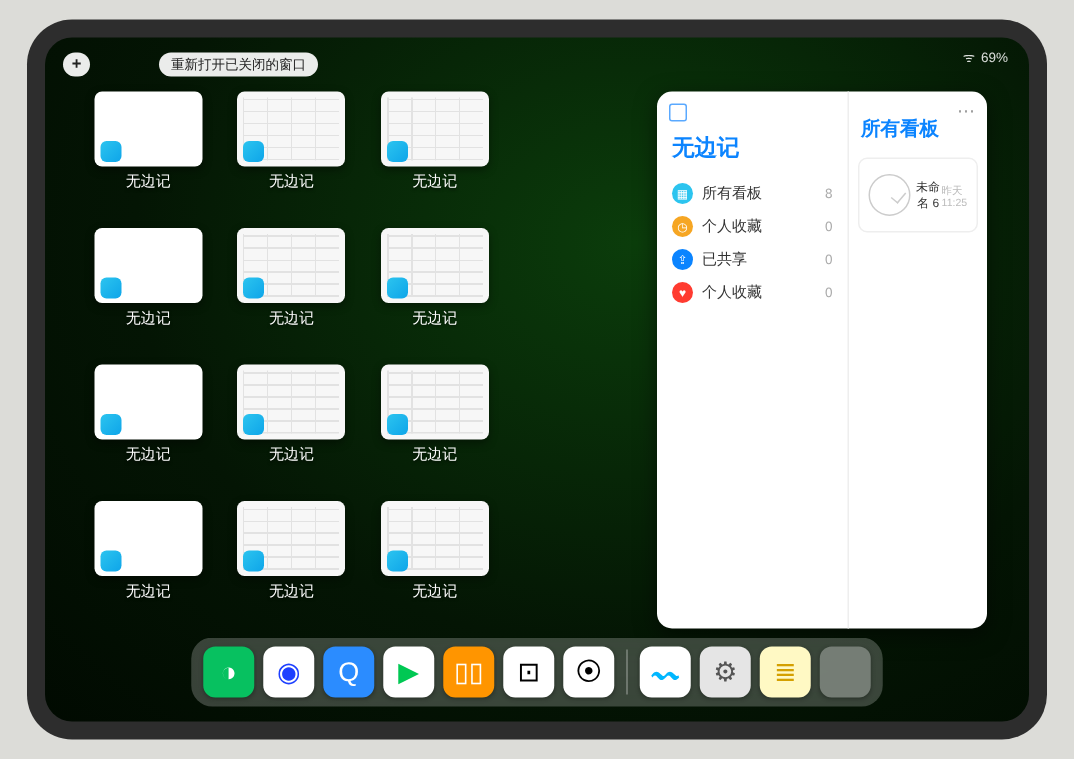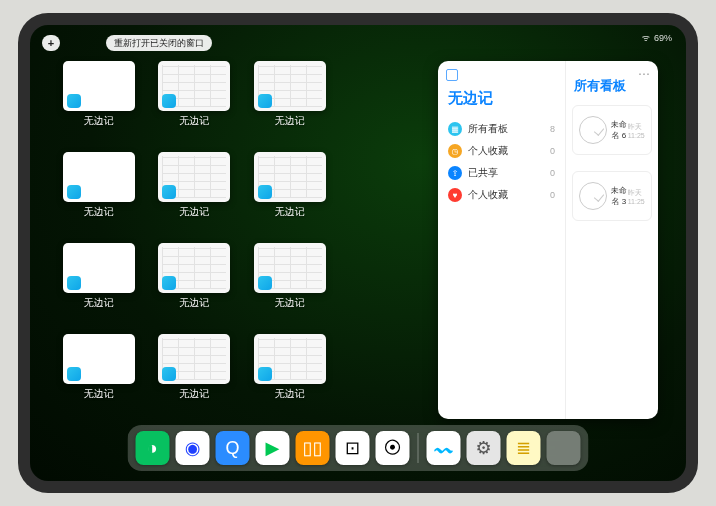--- a/index.html
+++ b/index.html
@@ -147,27 +147,20 @@
       <div class="sp-right">
         <div class="sp-title-r">所有看板</div>
         <div id="boards">
               <div class="board-card">
                 <div class="board-thumb">
                   <div class="swirl"></div>
                 </div>
                 <div class="board-name">未命名 6</div>
                 <div class="board-date">昨天 11:25</div>
               </div>
-              <div class="board-card">
-                <div class="board-thumb">
-                  <div class="swirl"></div>
-                </div>
-                <div class="board-name">未命名 3</div>
-                <div class="board-date">昨天 11:25</div>
-              </div>
             </div>
       </div>
     </div>
   </div>
 
   <div class="dock" id="dock">
         <div class="dicon" style="background: rgb(7, 193, 96);">◑</div>
         <div class="dicon" style="background: rgb(255, 255, 255); color: rgb(30, 64, 255);">◉</div>
         <div class="dicon" style="background: rgb(43, 140, 255);">Q</div>
         <div class="dicon" style="background: rgb(255, 255, 255); color: rgb(0, 200, 83);">▶</div>

